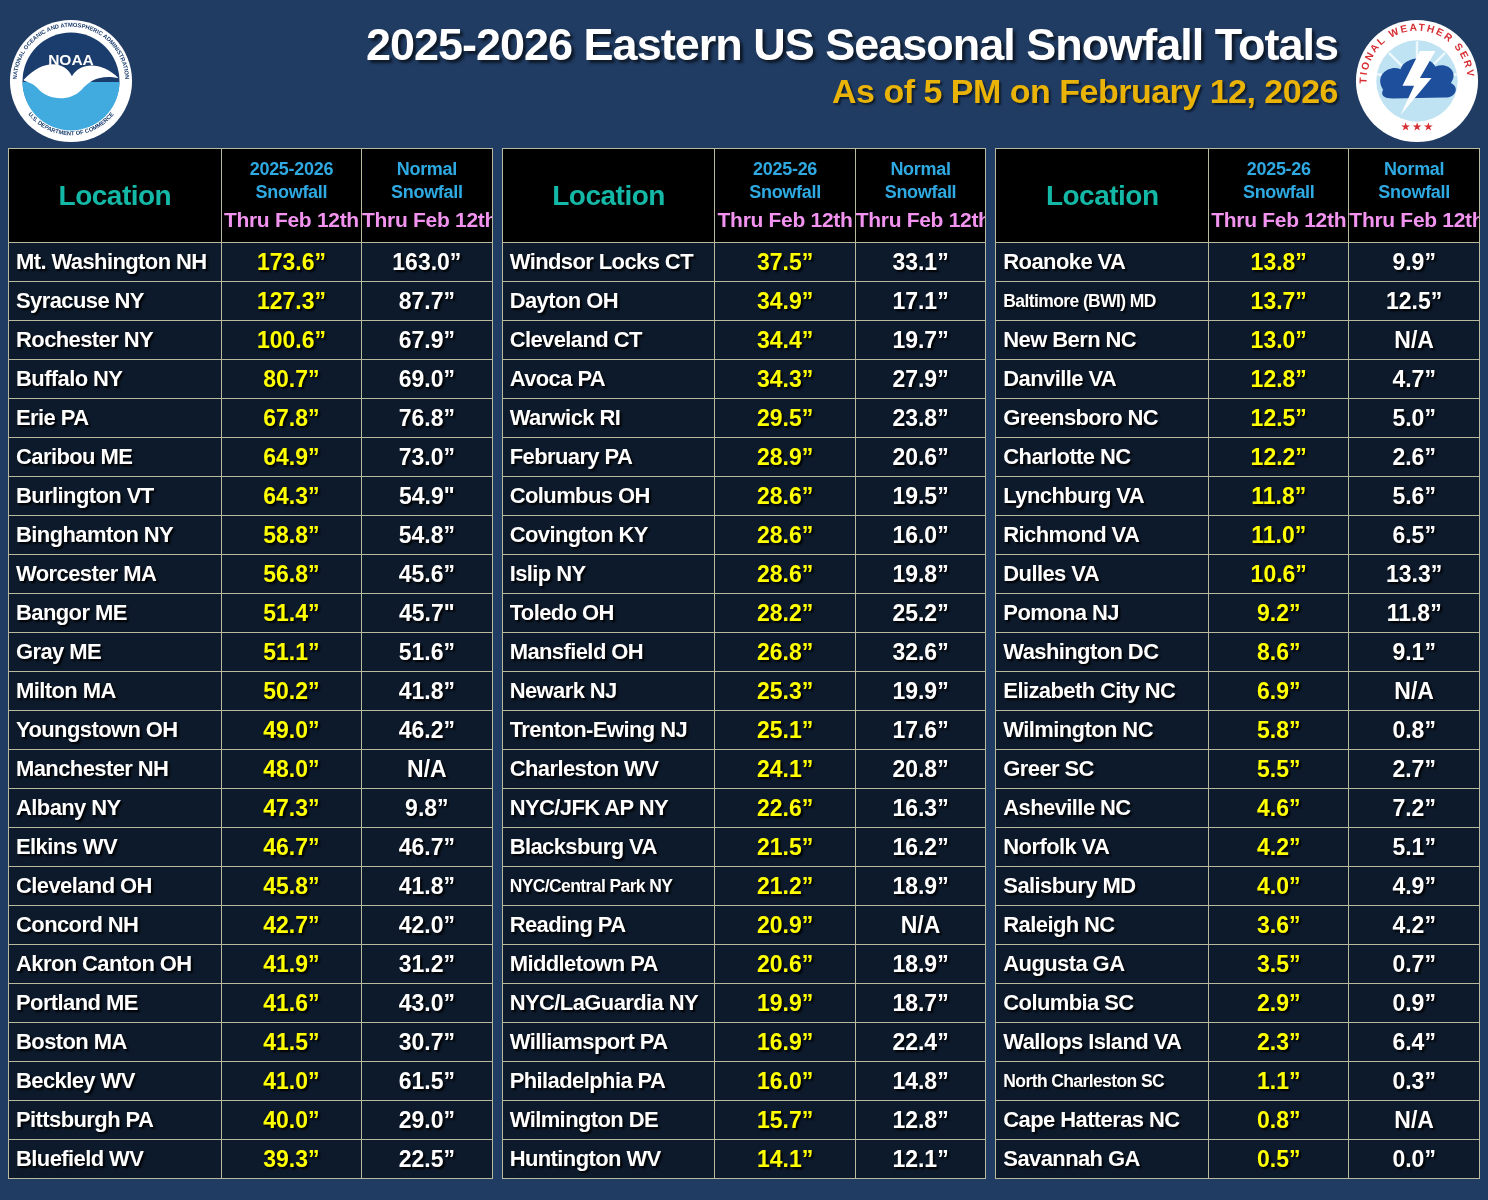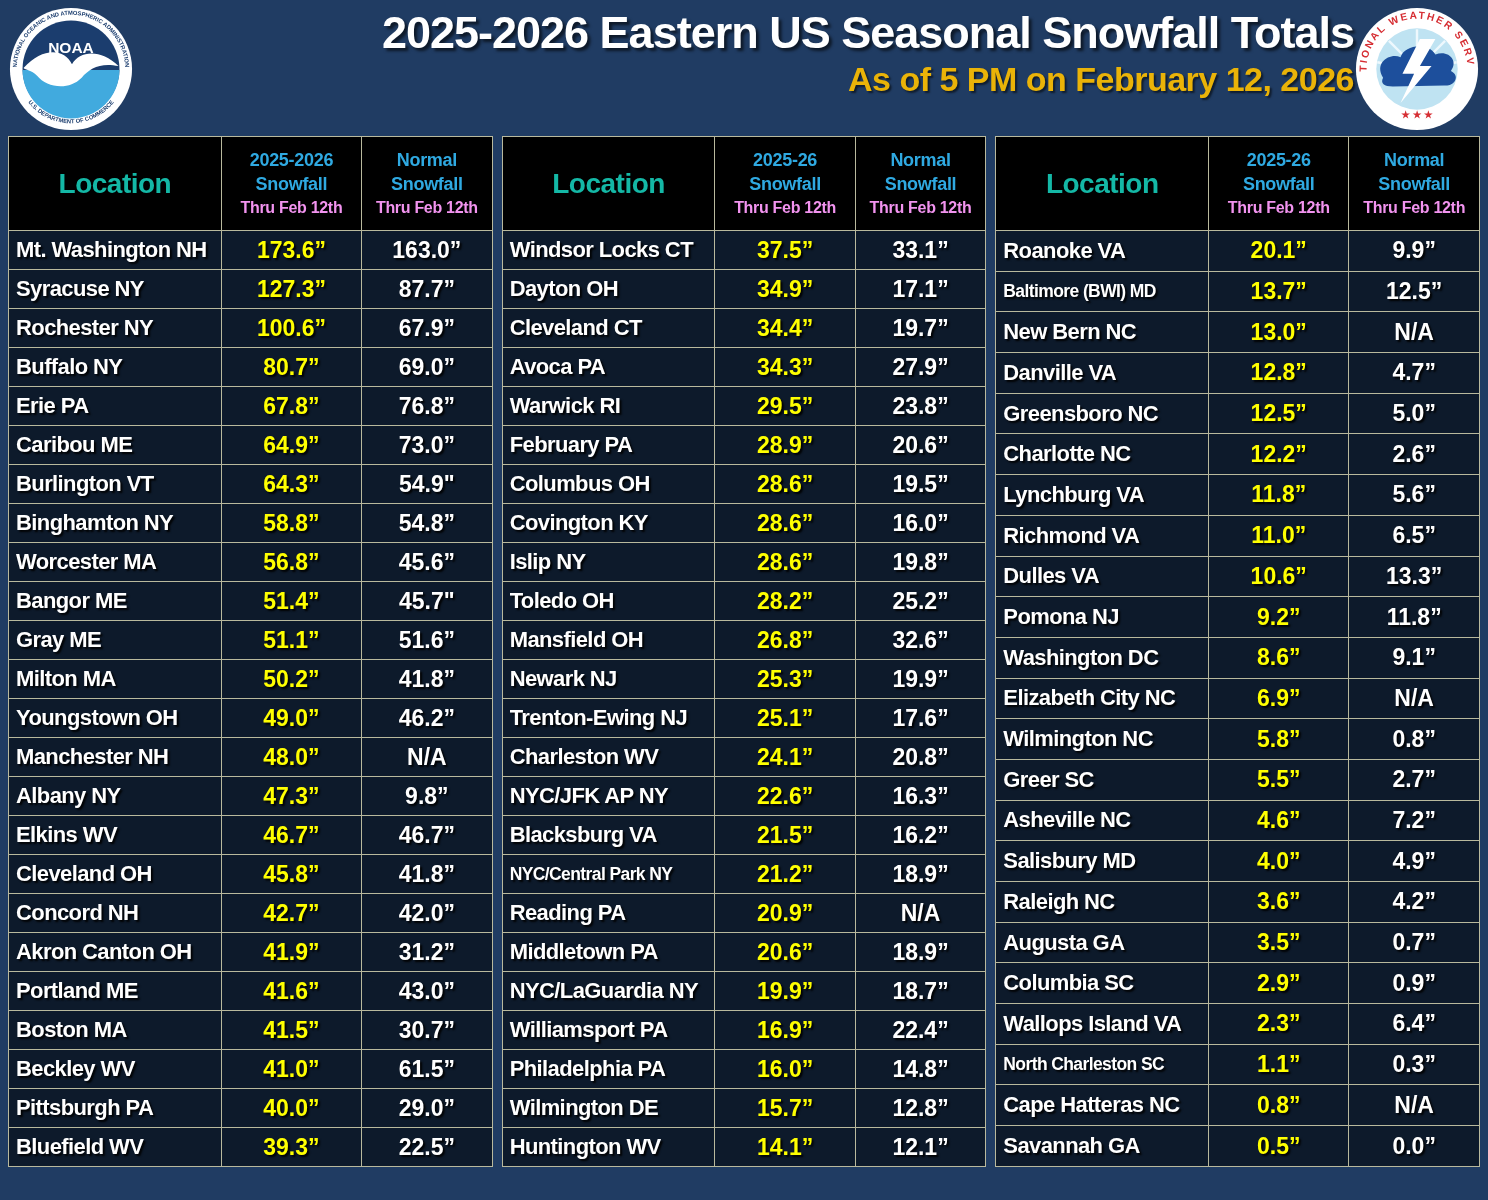--- a/index.html
+++ b/index.html
@@ -2,42 +2,42 @@
 <html><head>
 <meta charset="utf-8">
 <style>
   html,body{margin:0;padding:0;}
   body{
     width:1488px;height:1200px;overflow:hidden;
     background:#203c63;
     font-family:"Liberation Sans",sans-serif;font-weight:bold;
     -webkit-font-smoothing:antialiased;
   }
-  .page-header{display:flex;align-items:flex-start;height:126px;padding:6px 8px 0 8px;}
+  .page-header{display:flex;align-items:flex-start;height:126px;padding:18px 8px 0 8px;gap:16px;}
   .logo{width:126px;height:126px;flex:0 0 auto;}
   .titles{flex:1;text-align:right;min-width:0;}
   .main-title{
     margin:0;font-size:45px;line-height:1.2;color:#ffffff;
     letter-spacing:-1px;text-shadow:3px 3px 3px rgba(0,0,0,.6);
   }
   .sub-title{
     margin:0;font-size:34px;line-height:1.15;color:#eab308;
     letter-spacing:-0.5px;text-shadow:2px 2px 2px rgba(0,0,0,.55);
   }
   .tables{display:flex;gap:9px;padding:4px 8px 8px 8px;}
   table.snow{
     border-collapse:collapse;table-layout:fixed;
     width:calc((100% - 18px)/3);
   }
   .snow th,.snow td{border:1px solid #b9b99d;overflow:hidden;white-space:nowrap;}
   .snow thead tr{height:94px;}
   .snow thead th{background:#000000;vertical-align:middle;padding:0;}
   th.loc-h{font-size:28px;color:#14b8a6;letter-spacing:-0.5px;}
   .hdr-line{display:block;font-size:18px;line-height:1.3;color:#2fa9e1;letter-spacing:-0.3px;}
-  .hdr-thru{display:block;font-size:16px;line-height:1.25;color:#f293ef;letter-spacing:-0.3px;padding-top:2px;}
+  .hdr-thru{display:block;font-size:21px;line-height:1.25;color:#f293ef;letter-spacing:-0.3px;padding-top:2px;}
   .snow tbody tr{height:39px;}
   .snow td{
     background:#0d1a2b;color:#ffffff;font-size:23px;
     text-shadow:2px 2px 2px rgba(0,0,0,.95);
   }
   td.loc{text-align:left;padding-left:7px;font-size:22px;letter-spacing:-0.6px;}
   td.loc.sm{font-size:17.5px;letter-spacing:-0.6px;}
   td.season{color:#ffff00;text-align:center;}
   td.normal{text-align:center;}
 </style>
@@ -401,21 +401,21 @@
         <th>
           <span class="hdr-line">Normal</span>
           <span class="hdr-line">Snowfall</span>
           <span class="hdr-thru">Thru Feb 12th</span>
         </th>
       </tr>
     </thead>
     <tbody>
         <tr>
     <td class="loc">Roanoke VA</td>
-    <td class="season">20.1”</td>
+    <td class="season">13.8”</td>
     <td class="normal">9.9”</td>
   </tr>
         <tr>
     <td class="loc sm">Baltimore (BWI) MD</td>
     <td class="season">13.7”</td>
     <td class="normal">12.5”</td>
   </tr>
         <tr>
     <td class="loc">New Bern NC</td>
     <td class="season">13.0”</td>
@@ -475,20 +475,25 @@
     <td class="loc">Greer SC</td>
     <td class="season">5.5”</td>
     <td class="normal">2.7”</td>
   </tr>
         <tr>
     <td class="loc">Asheville NC</td>
     <td class="season">4.6”</td>
     <td class="normal">7.2”</td>
   </tr>
         <tr>
+    <td class="loc">Norfolk VA</td>
+    <td class="season">4.2”</td>
+    <td class="normal">5.1”</td>
+  </tr>
+        <tr>
     <td class="loc">Salisbury MD</td>
     <td class="season">4.0”</td>
     <td class="normal">4.9”</td>
   </tr>
         <tr>
     <td class="loc">Raleigh NC</td>
     <td class="season">3.6”</td>
     <td class="normal">4.2”</td>
   </tr>
         <tr>

